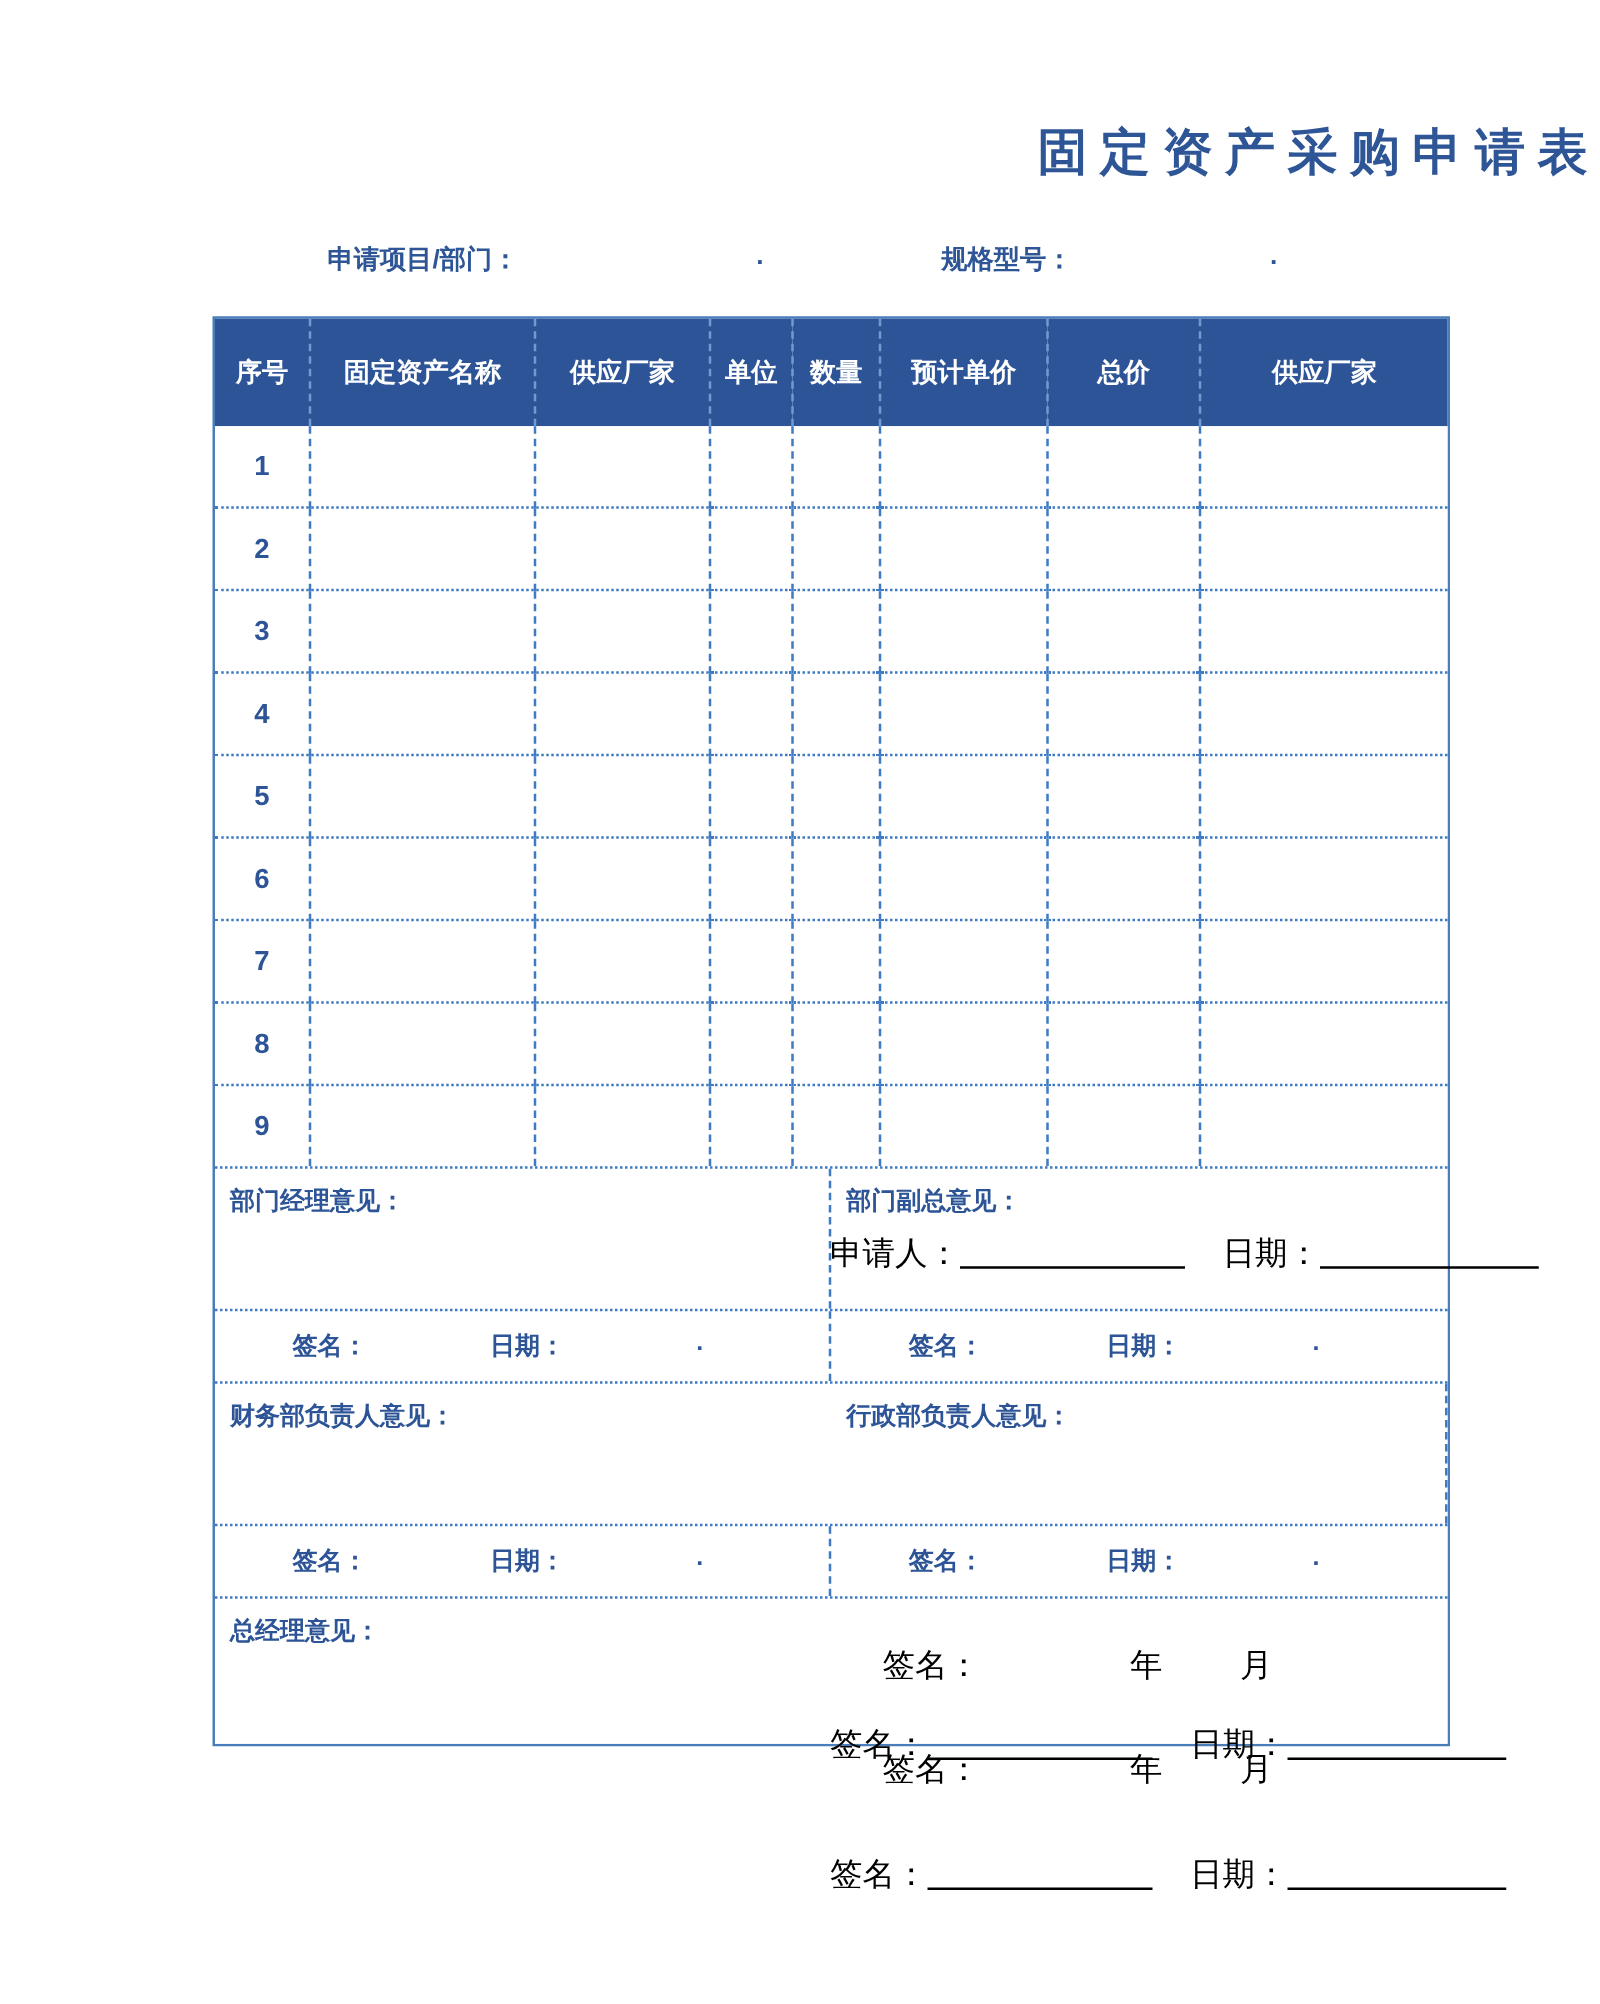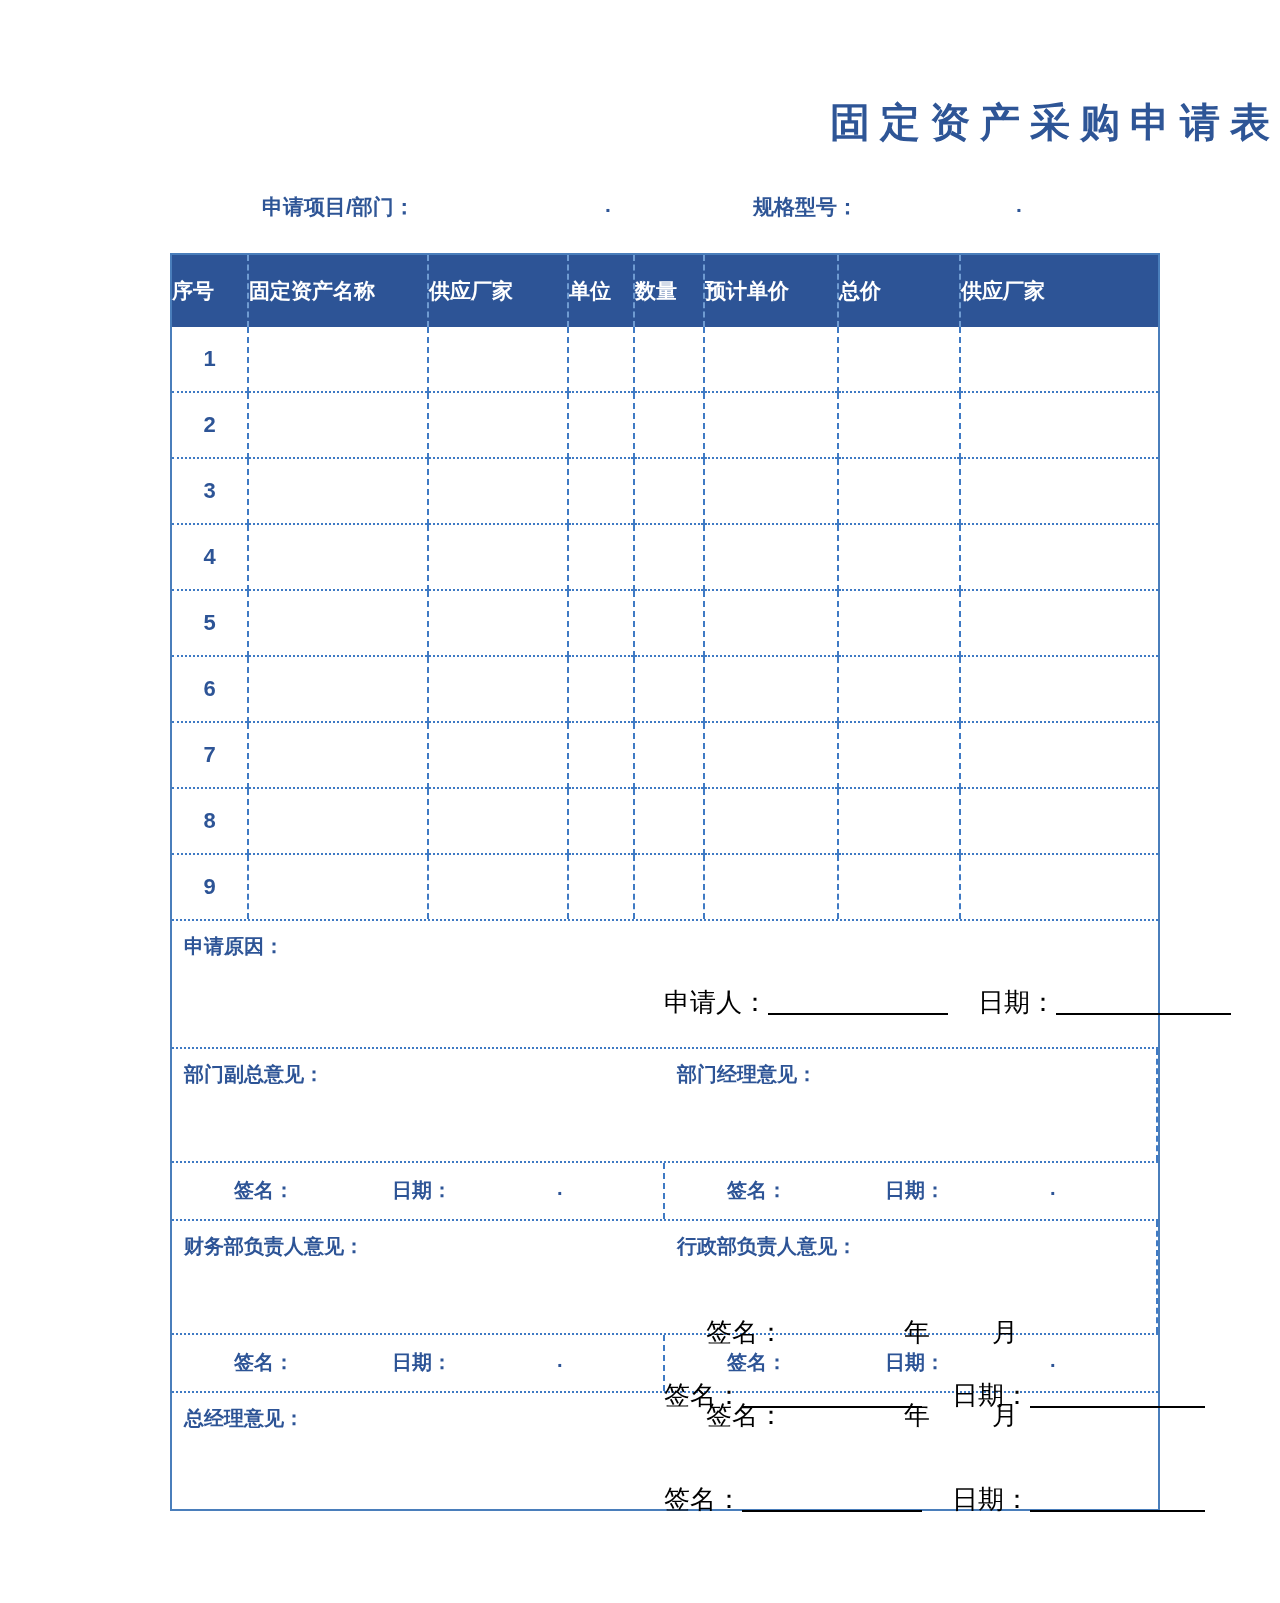--- a/index.html
+++ b/index.html
@@ -66,23 +66,23 @@
   table.grid td, table.grid th {
     padding: 0;
     margin: 0;
   }
 
   thead th {
     background: #2d5496;
     color: #ffffff;
     font-size: 21px;
     font-weight: bold;
-    height: 72px;
+    height: 86px;
     border-right: 2px dashed #6f9bd1;
-    text-align: left;
+    text-align: center;
     vertical-align: middle;
     white-space: nowrap;
   }
   thead th:last-child { border-right: none; }
 
   tbody td.body-cell {
     height: 64px;
     border-right: 2px dashed #3f7ac4;
     border-bottom: 2px dotted #3f7ac4;
     background: #ffffff;
@@ -284,31 +284,28 @@
         <td class="body-cell"></td>
         <td class="body-cell"></td>
         <td class="body-cell"></td>
         <td class="body-cell"></td>
         <td class="body-cell"></td>
         <td class="body-cell"></td>
       </tr>
     </tbody>
   </table>
 
-  <div class="sec reason-block">
-    <span class="sec-label">申请原因：</span>
-  </div>
 
   <div class="sec">
     <div class="half-split opinion-body">
+      <div class="half left">
+        <span class="sec-label">部门经理意见：</span>
+      </div>
       <div class="half">
         <span class="sec-label">部门副总意见：</span>
-      </div>
-      <div class="half left">
-        <span class="sec-label">部门经理意见：</span>
       </div>
     </div>
   </div>
 
   <div class="sec">
     <div class="half-split sign-row">
       <div class="half left">
         <div class="sign-inner">
           <span class="s-name">签名：</span>
           <span class="s-date">日期：</span>

